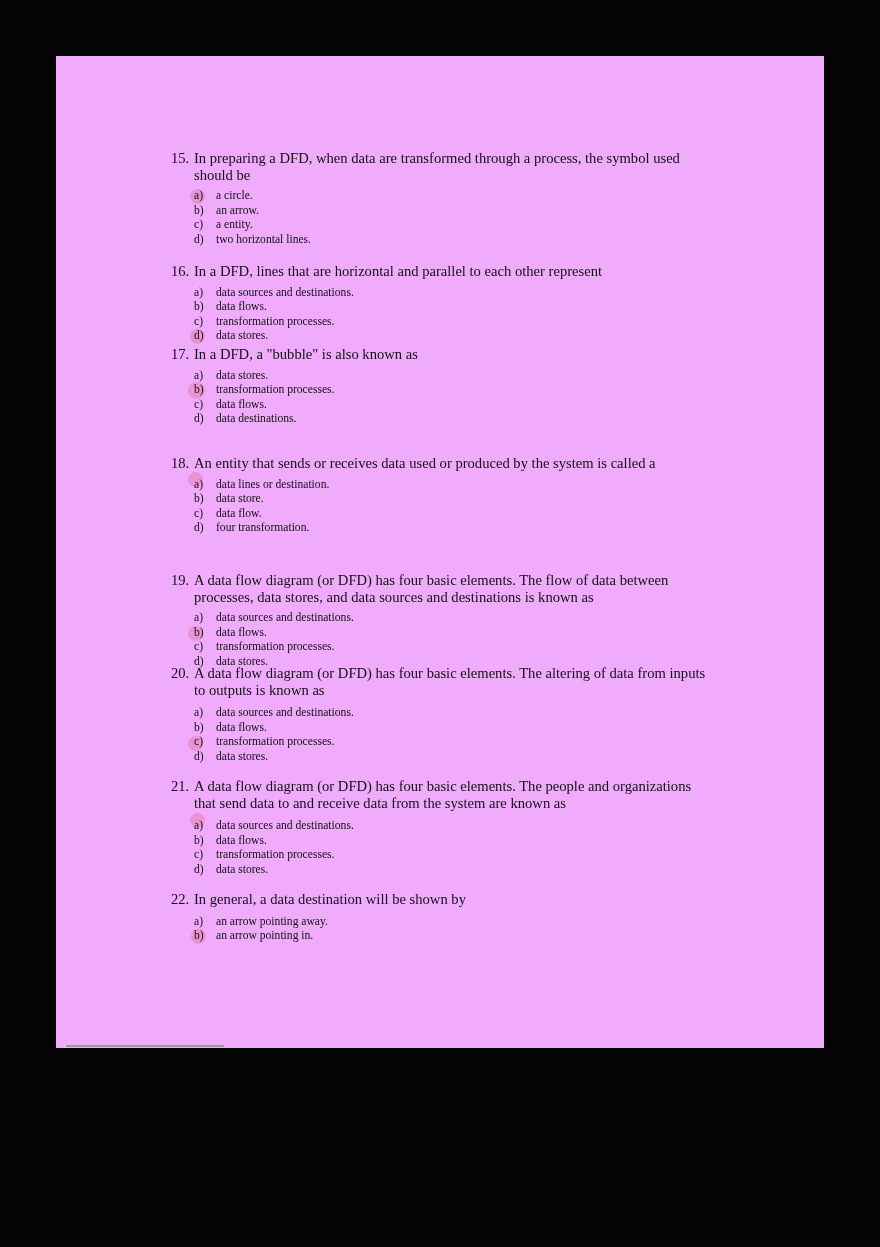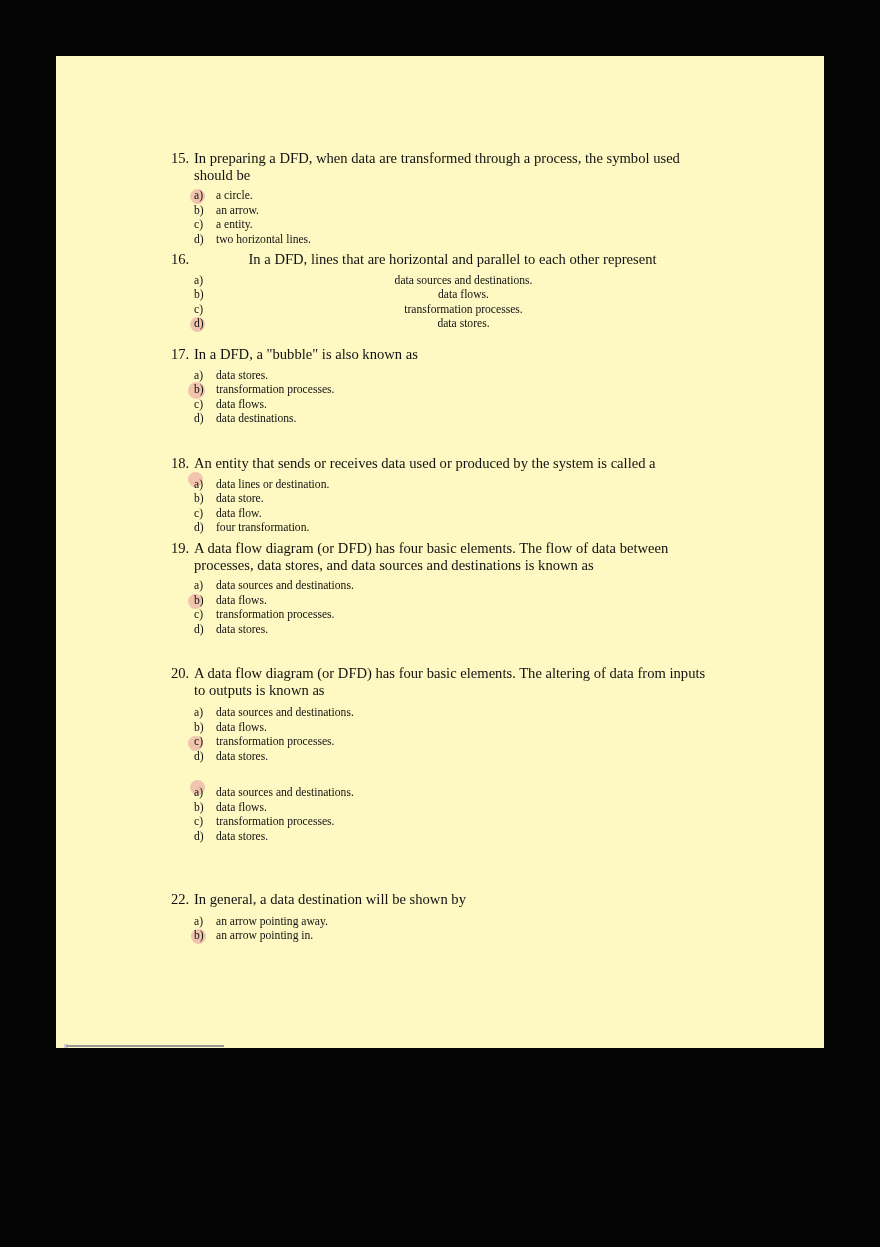--- a/index.html
+++ b/index.html
@@ -4,21 +4,21 @@
   <style>
     html, body { margin: 0; padding: 0; }
     body {
       width: 880px; height: 1247px; background: #050505;
       position: relative; overflow: hidden;
       font-family: "Liberation Serif", "DejaVu Serif", serif;
       color: #111;
     }
     .page {
       position: absolute; left: 56px; top: 56px;
-      width: 768px; height: 992px; background: #fef9c3;
+      width: 768px; height: 992px; background: #f0abfc;
     }
     .question { position: absolute; left: 115px; width: 540px; }
     .q-stem {
       position: relative; font-size: 14.6px; line-height: 16.5px;
       padding-left: 23px; margin: 0;
     }
     .q-num { position: absolute; left: 0; top: 0; }
     .options { margin-top: 6px; }
     .opt {
       position: relative; font-size: 11.6px; line-height: 14.5px;
@@ -49,21 +49,21 @@
       <span>In preparing a DFD, when data are transformed through a process, the symbol used should be</span>
     </p>
     <div class="options">
       <div class="opt"><span class="mark" style="left:19px;top:0px;"></span><span class="opt-letter">a)</span><span>a circle.</span></div>
       <div class="opt"><span class="opt-letter">b)</span><span>an arrow.</span></div>
       <div class="opt"><span class="opt-letter">c)</span><span>a entity.</span></div>
       <div class="opt"><span class="opt-letter">d)</span><span>two horizontal lines.</span></div>
     </div>
   </div>
 
-  <div class="question" style="top:195px;text-align:center;">
+  <div class="question" style="top:207px;">
     <p class="q-stem">
       <span class="q-num">16.</span>
       <span>In a DFD, lines that are horizontal and parallel to each other represent</span>
     </p>
     <div class="options">
       <div class="opt"><span class="opt-letter">a)</span><span>data sources and destinations.</span></div>
       <div class="opt"><span class="opt-letter">b)</span><span>data flows.</span></div>
       <div class="opt"><span class="opt-letter">c)</span><span>transformation processes.</span></div>
       <div class="opt"><span class="mark" style="left:19px;top:0px;"></span><span class="opt-letter">d)</span><span>data stores.</span></div>
     </div>
@@ -88,21 +88,21 @@
       <span>An entity that sends or receives data used or produced by the system is called a</span>
     </p>
     <div class="options">
       <div class="opt"><span class="mark" style="left:17px;top:-6px;"></span><span class="opt-letter">a)</span><span>data lines or destination.</span></div>
       <div class="opt"><span class="opt-letter">b)</span><span>data store.</span></div>
       <div class="opt"><span class="opt-letter">c)</span><span>data flow.</span></div>
       <div class="opt"><span class="opt-letter">d)</span><span>four transformation.</span></div>
     </div>
   </div>
 
-  <div class="question" style="top:484px;">
+  <div class="question" style="top:516px;">
     <p class="q-stem">
       <span class="q-num">19.</span>
       <span>A data flow diagram (or DFD) has four basic elements.  The flow of data between processes, data stores, and data sources and destinations is known as</span>
     </p>
     <div class="options">
       <div class="opt"><span class="opt-letter">a)</span><span>data sources and destinations.</span></div>
       <div class="opt"><span class="mark" style="left:17px;top:0px;"></span><span class="opt-letter">b)</span><span>data flows.</span></div>
       <div class="opt"><span class="opt-letter">c)</span><span>transformation processes.</span></div>
       <div class="opt"><span class="opt-letter">d)</span><span>data stores.</span></div>
     </div>
@@ -115,20 +115,24 @@
     </p>
     <div class="options" style="margin-top:8px;">
       <div class="opt"><span class="opt-letter">a)</span><span>data sources and destinations.</span></div>
       <div class="opt"><span class="opt-letter">b)</span><span>data flows.</span></div>
       <div class="opt"><span class="mark" style="left:17px;top:1px;"></span><span class="opt-letter">c)</span><span>transformation processes.</span></div>
       <div class="opt"><span class="opt-letter">d)</span><span>data stores.</span></div>
     </div>
   </div>
 
   <div class="question" style="top:722px;">
+    <p class="q-stem">
+      <span class="q-num">21.</span>
+      <span>A data flow diagram (or DFD) has four basic elements.  The people and organizations that send data to and receive data from the system are known as</span>
+    </p>
     <div class="options" style="margin-top:8px;">
       <div class="opt"><span class="mark" style="left:19px;top:-6px;"></span><span class="opt-letter">a)</span><span>data sources and destinations.</span></div>
       <div class="opt"><span class="opt-letter">b)</span><span>data flows.</span></div>
       <div class="opt"><span class="opt-letter">c)</span><span>transformation processes.</span></div>
       <div class="opt"><span class="opt-letter">d)</span><span>data stores.</span></div>
     </div>
   </div>
 
   <div class="question" style="top:835px;">
     <p class="q-stem">

